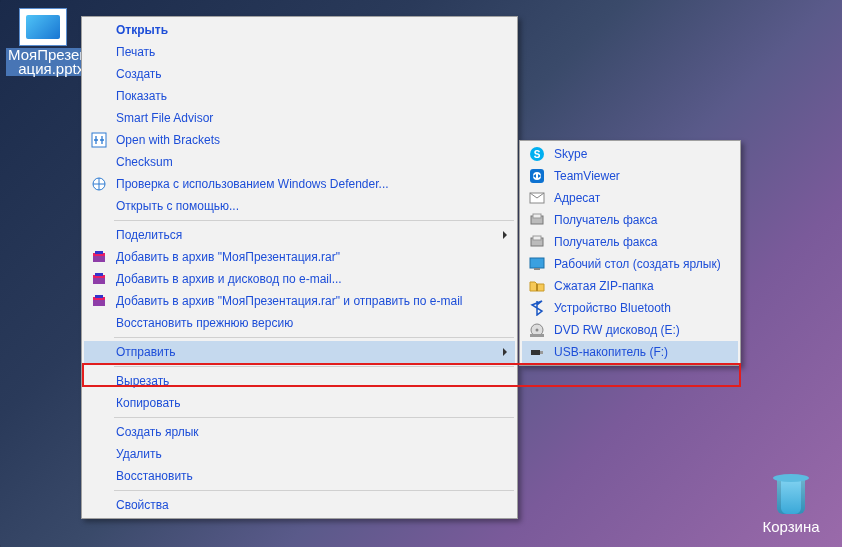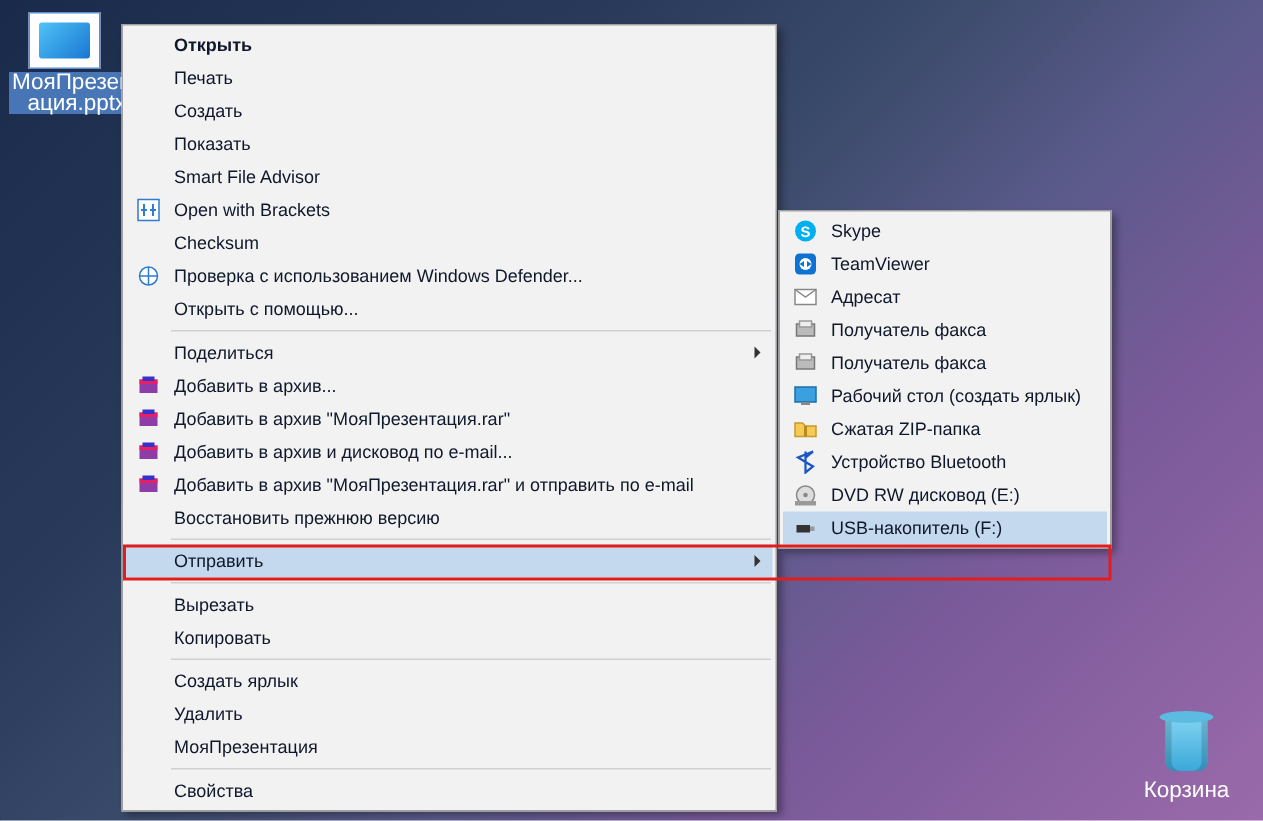--- a/index.html
+++ b/index.html
@@ -73,21 +73,21 @@
     padding: 2px;
   }
   .ctx-menu .row {
     display: flex;
     align-items: center;
     height: 22px;
     padding: 0 18px 0 32px;
     position: relative;
     white-space: nowrap;
     cursor: default;
-    color: #0f172a;
+    color: #1d4ed8;
   }
   .ctx-menu .row.default { font-weight: 700; }
   .ctx-menu .row.selected { background: #c5d9ee; text-align: center; }
   .ctx-menu .sep {
     height: 1px;
     background: #d0d0d0;
     margin: 3px 1px 3px 30px;
   }
   .ctx-menu .row .arrow {
     position: absolute;
@@ -172,50 +172,40 @@
       <span class="arrow"></span>
     </div>
   <div class="row">
     <span class="ic">
         <svg width="16" height="16">
           <rect x="2" y="4" width="12" height="9" fill="#8e3da8"></rect>
           <rect x="2" y="4" width="12" height="3" fill="#e91e63"></rect>
           <rect x="4" y="2" width="8" height="3" fill="#33c"></rect>
         </svg>
       </span>
-    <span>Добавить в архив...</span>
+    <span>Добавить в архив "МояПрезентация.rar"</span>
   </div>
   <div class="row">
     <span class="ic">
         <svg width="16" height="16">
           <rect x="2" y="4" width="12" height="9" fill="#8e3da8"></rect>
           <rect x="2" y="4" width="12" height="3" fill="#e91e63"></rect>
           <rect x="4" y="2" width="8" height="3" fill="#33c"></rect>
         </svg>
       </span>
-    <span>Добавить в архив "МояПрезентация.rar"</span>
+    <span>Добавить в архив и дисковод по e-mail...</span>
   </div>
   <div class="row">
     <span class="ic">
         <svg width="16" height="16">
           <rect x="2" y="4" width="12" height="9" fill="#8e3da8"></rect>
           <rect x="2" y="4" width="12" height="3" fill="#e91e63"></rect>
           <rect x="4" y="2" width="8" height="3" fill="#33c"></rect>
         </svg>
       </span>
-    <span>Добавить в архив и дисковод по e-mail...</span>
-  </div>
-  <div class="row">
-    <span class="ic">
-        <svg width="16" height="16">
-          <rect x="2" y="4" width="12" height="9" fill="#8e3da8"></rect>
-          <rect x="2" y="4" width="12" height="3" fill="#e91e63"></rect>
-          <rect x="4" y="2" width="8" height="3" fill="#33c"></rect>
-        </svg>
-      </span>
     <span>Добавить в архив "МояПрезентация.rar" и отправить по e-mail</span>
   </div>
   <div class="row">
       <span>Восстановить прежнюю версию</span>
     </div>
   <div class="sep"></div>
   <div class="row selected">
       <span>Отправить</span>
       <span class="arrow"></span>
     </div>
@@ -227,21 +217,21 @@
       <span>Копировать</span>
     </div>
   <div class="sep"></div>
   <div class="row">
       <span>Создать ярлык</span>
     </div>
   <div class="row">
       <span>Удалить</span>
     </div>
   <div class="row">
-      <span>МояПрезентация</span>
+      <span>Восстановить</span>
     </div>
   <div class="sep"></div>
   <div class="row">
       <span>Свойства</span>
     </div>
 </div>
 
 <div class="ctx-menu" style="left:519px; top:140px; width:222px;">
   <div class="row">
     <span class="ic">

